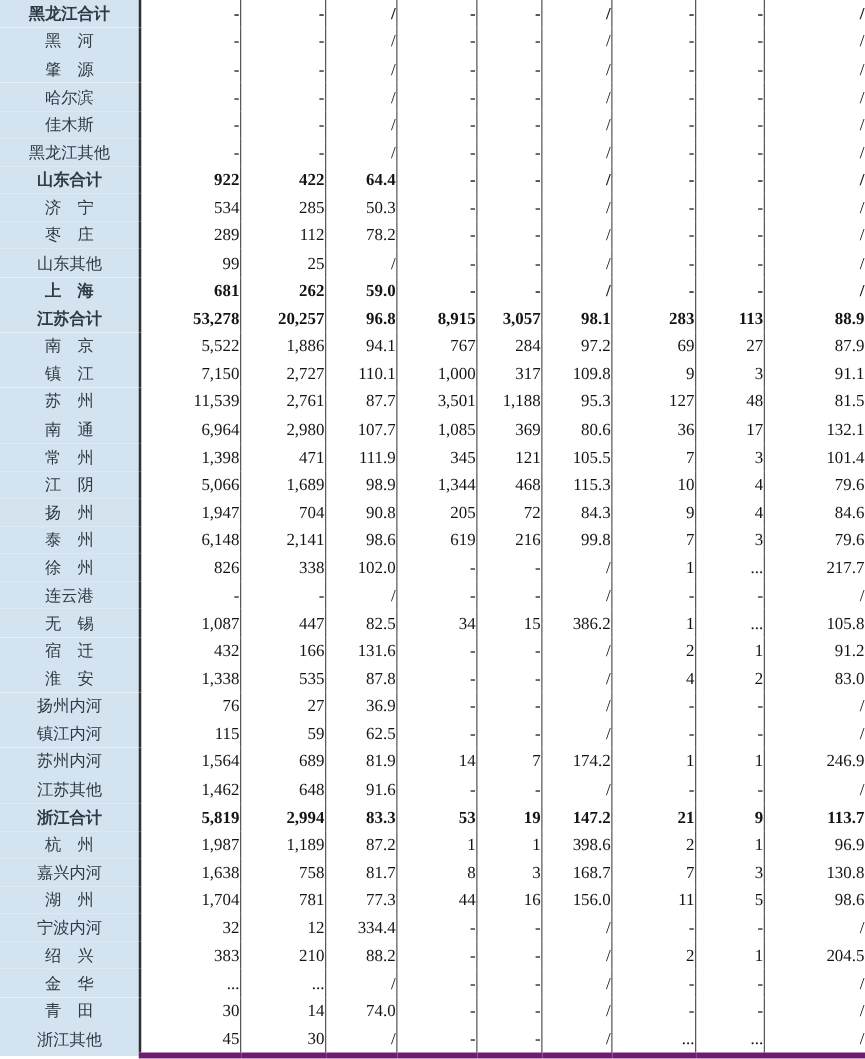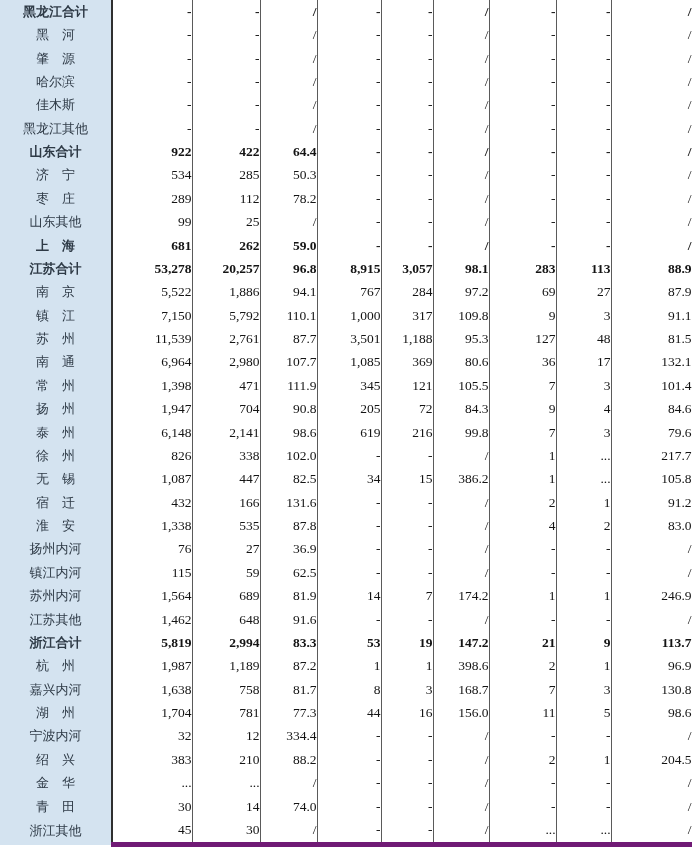--- a/index.html
+++ b/index.html
@@ -226,21 +226,21 @@
           <td class="num c4">767</td>
           <td class="num c5">284</td>
           <td class="num c6">97.2</td>
           <td class="num c7">69</td>
           <td class="num c8">27</td>
           <td class="num c9">87.9</td>
         </tr>
         <tr>
           <td class="label">镇　江</td>
           <td class="num c1">7,150</td>
-          <td class="num c2">5,792</td>
+          <td class="num c2">2,727</td>
           <td class="num c3">110.1</td>
           <td class="num c4">1,000</td>
           <td class="num c5">317</td>
           <td class="num c6">109.8</td>
           <td class="num c7">9</td>
           <td class="num c8">3</td>
           <td class="num c9">91.1</td>
         </tr>
         <tr>
           <td class="label">苏　州</td>
@@ -272,20 +272,32 @@
           <td class="num c2">471</td>
           <td class="num c3">111.9</td>
           <td class="num c4">345</td>
           <td class="num c5">121</td>
           <td class="num c6">105.5</td>
           <td class="num c7">7</td>
           <td class="num c8">3</td>
           <td class="num c9">101.4</td>
         </tr>
         <tr>
+          <td class="label">江　阴</td>
+          <td class="num c1">5,066</td>
+          <td class="num c2">1,689</td>
+          <td class="num c3">98.9</td>
+          <td class="num c4">1,344</td>
+          <td class="num c5">468</td>
+          <td class="num c6">115.3</td>
+          <td class="num c7">10</td>
+          <td class="num c8">4</td>
+          <td class="num c9">79.6</td>
+        </tr>
+        <tr>
           <td class="label">扬　州</td>
           <td class="num c1">1,947</td>
           <td class="num c2">704</td>
           <td class="num c3">90.8</td>
           <td class="num c4">205</td>
           <td class="num c5">72</td>
           <td class="num c6">84.3</td>
           <td class="num c7">9</td>
           <td class="num c8">4</td>
           <td class="num c9">84.6</td>
@@ -306,20 +318,32 @@
           <td class="label">徐　州</td>
           <td class="num c1">826</td>
           <td class="num c2">338</td>
           <td class="num c3">102.0</td>
           <td class="num c4">-</td>
           <td class="num c5">-</td>
           <td class="num c6">/</td>
           <td class="num c7">1</td>
           <td class="num c8">...</td>
           <td class="num c9">217.7</td>
+        </tr>
+        <tr>
+          <td class="label">连云港</td>
+          <td class="num c1">-</td>
+          <td class="num c2">-</td>
+          <td class="num c3">/</td>
+          <td class="num c4">-</td>
+          <td class="num c5">-</td>
+          <td class="num c6">/</td>
+          <td class="num c7">-</td>
+          <td class="num c8">-</td>
+          <td class="num c9">/</td>
         </tr>
         <tr>
           <td class="label">无　锡</td>
           <td class="num c1">1,087</td>
           <td class="num c2">447</td>
           <td class="num c3">82.5</td>
           <td class="num c4">34</td>
           <td class="num c5">15</td>
           <td class="num c6">386.2</td>
           <td class="num c7">1</td>

